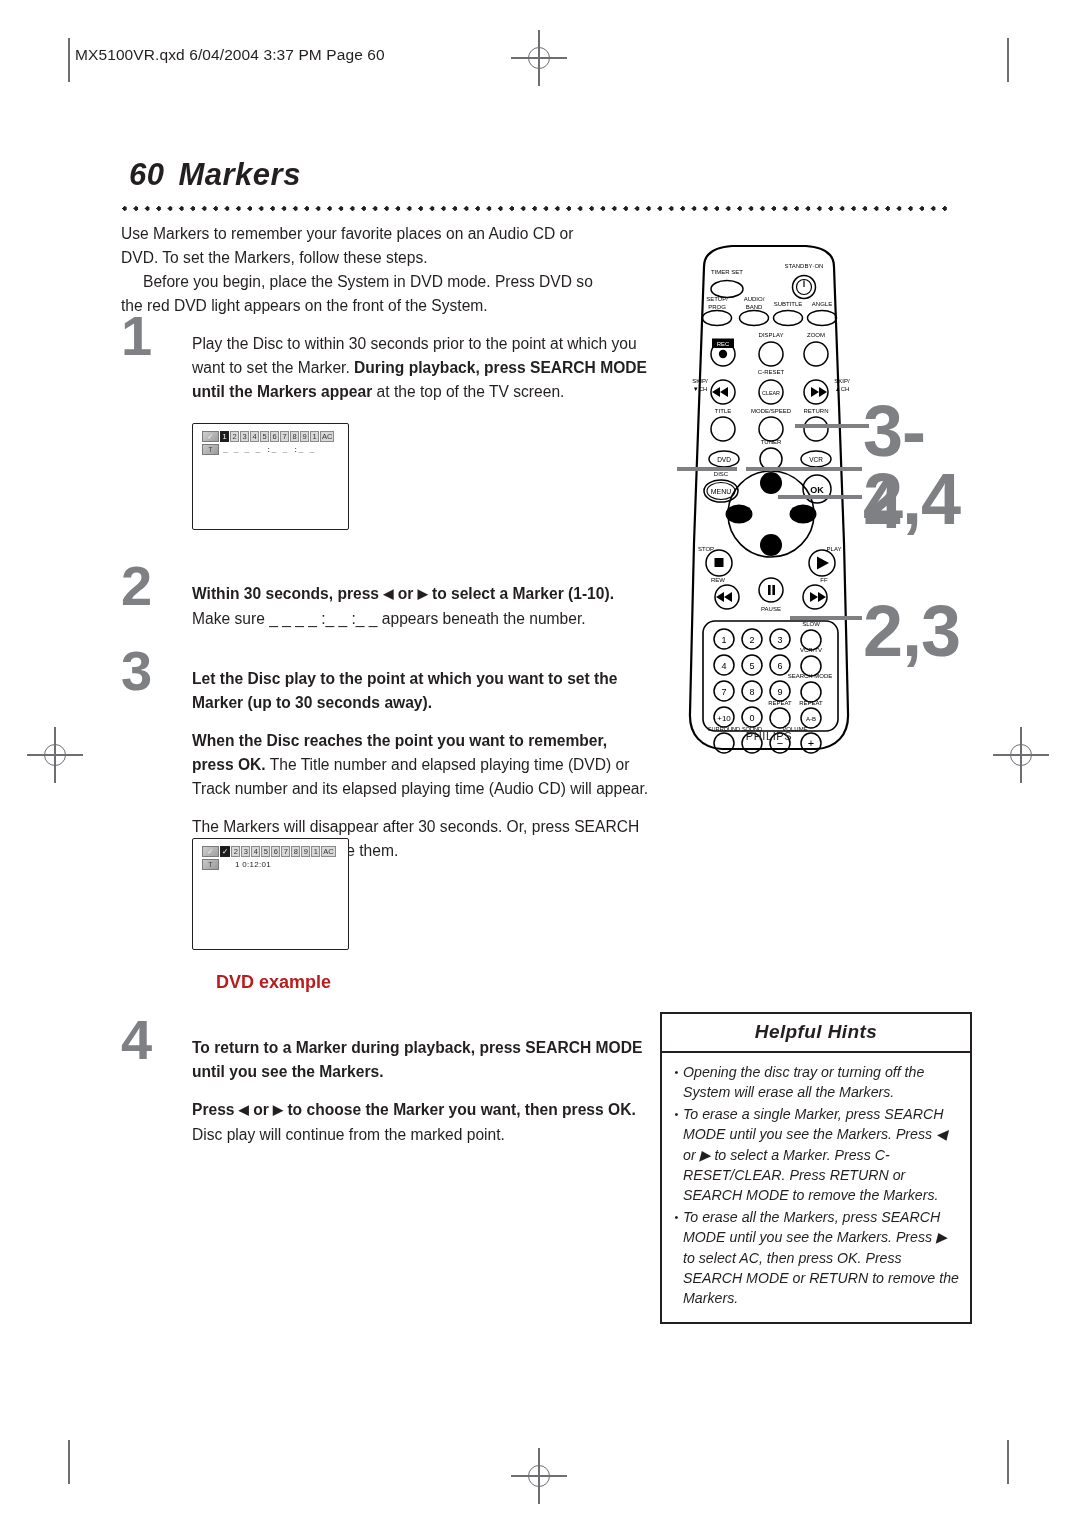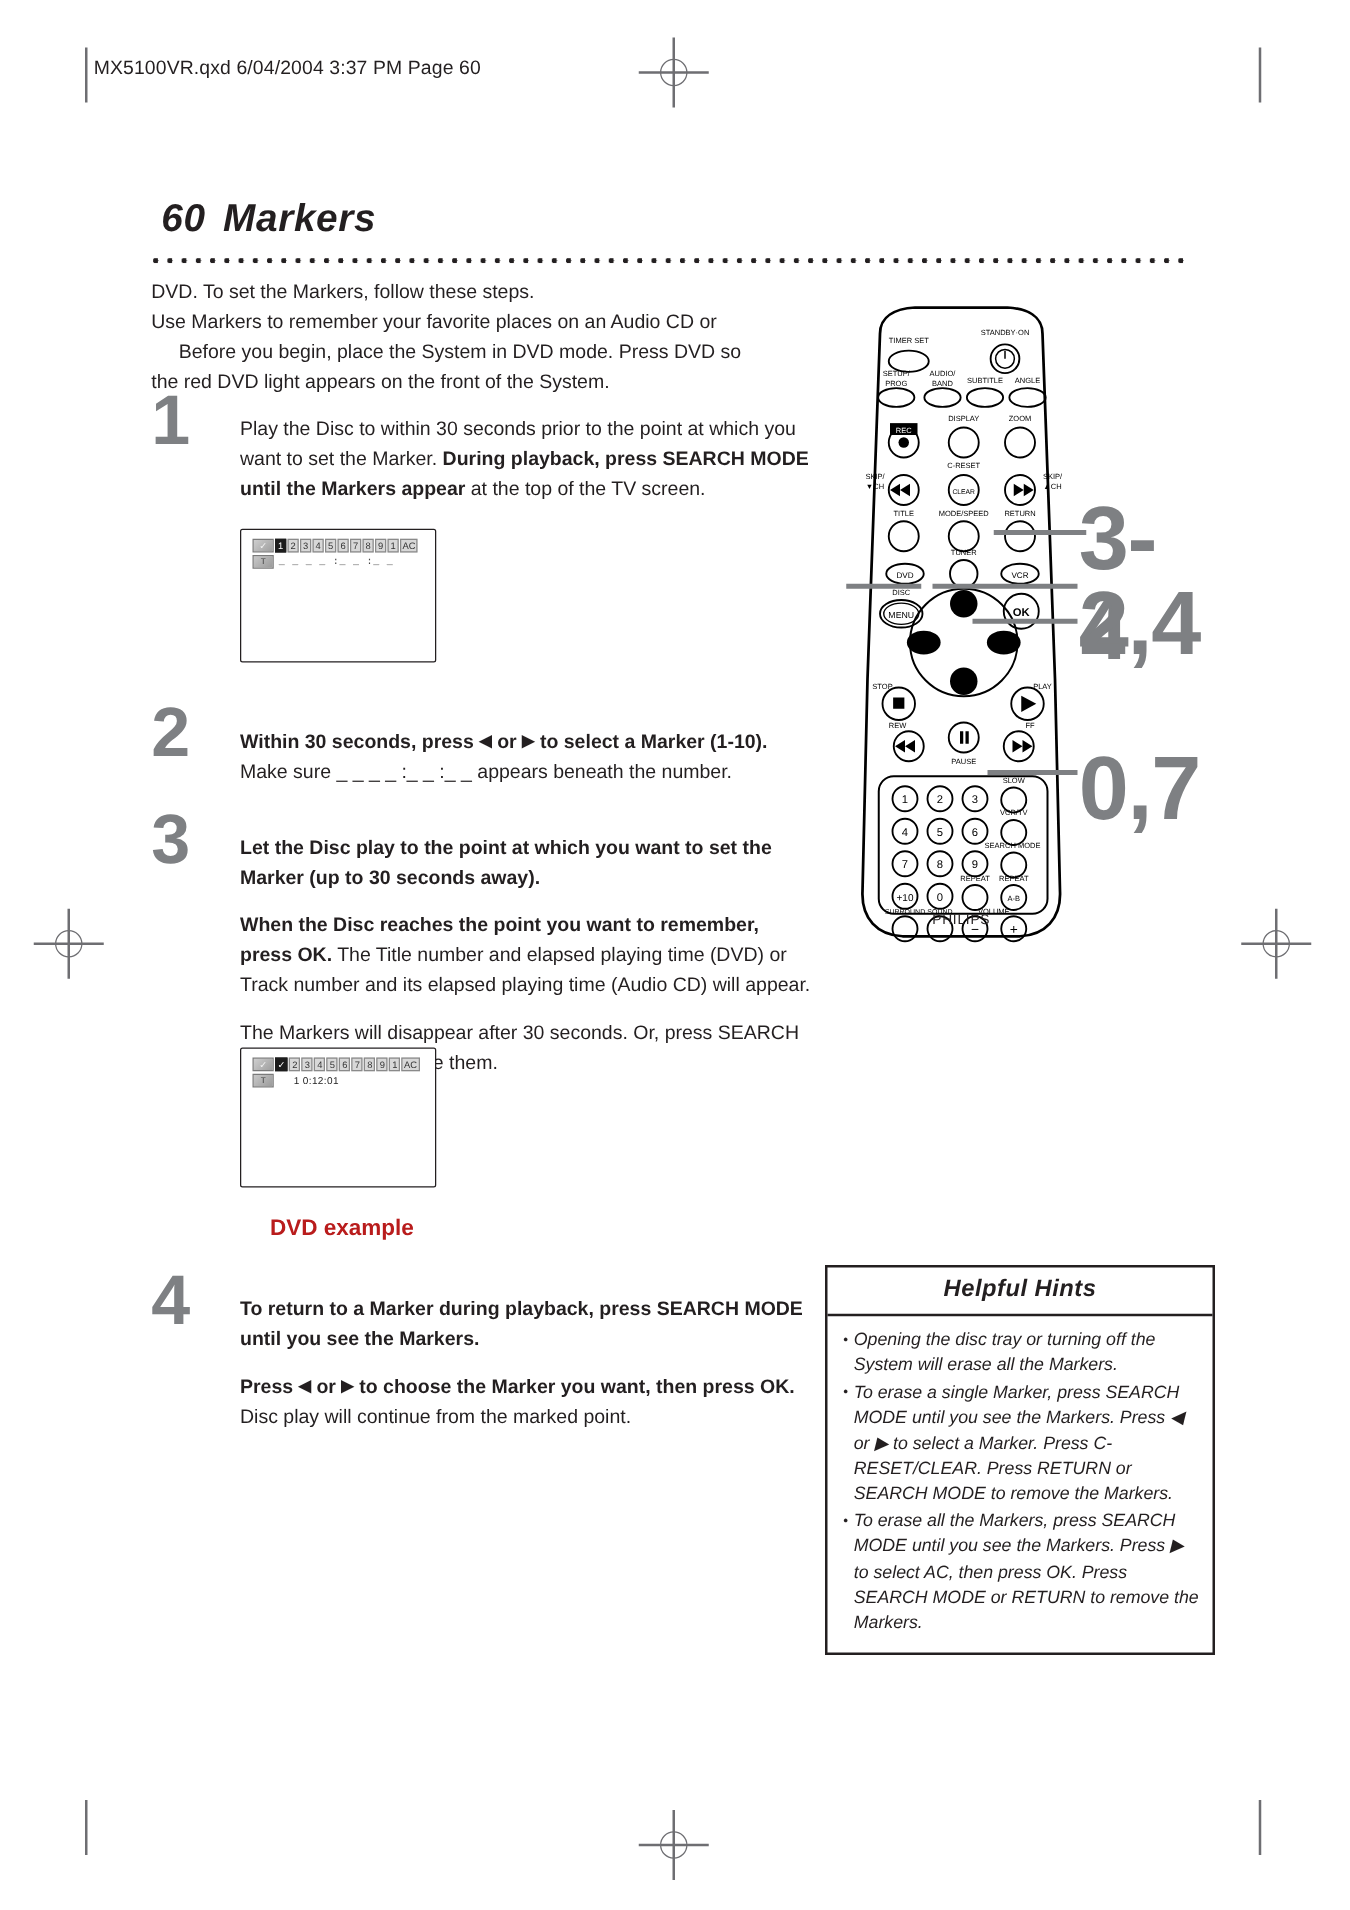--- a/index.html
+++ b/index.html
@@ -304,22 +304,22 @@
 <div class="page-header">MX5100VR.qxd  6/04/2004  3:37 PM  Page 60</div>
 
 <div class="content">
 
   <div class="title">
     <span class="num">60</span><span>Markers</span>
   </div>
   <div class="dotted-rule"></div>
 
   <div class="intro">
+    <p>Use Markers to remember your favorite places on an Audio CD or</p>
     <p>DVD. To set the Markers, follow these steps.</p>
-    <p>Use Markers to remember your favorite places on an Audio CD or</p>
     <p class="indent">Before you begin, place the System in DVD mode. Press DVD so</p>
     <p>the red DVD light appears on the front of the System.</p>
   </div>
 
   <div class="step" style="left:121px; top:318px;">
     <div class="step-num">1</div>
     <div class="step-body">
       <p><span>Play the Disc to within 30 seconds prior to the point at which you want to set the Marker. </span><span class="b">During playback, press SEARCH MODE until the Markers appear</span><span> at the top of the TV screen.</span></p>
     </div>
   </div>
@@ -578,16 +578,16 @@
   <div class="callouts">
     <div class="lead" style="left:795px; top:424px; width:74px;"></div>
     <div class="callout" style="left:863px; top:395px;">3-4</div>
 
     <div class="lead" style="left:746px; top:467px; width:116px;"></div>
     <div class="lead" style="left:677px; top:467px; width:60px;"></div>
     <div class="lead" style="left:778px; top:495px; width:84px;"></div>
     <div class="callout" style="left:863px; top:463px;">2,4</div>
 
     <div class="lead" style="left:790px; top:616px; width:72px;"></div>
-    <div class="callout" style="left:863px; top:595px;">0,7</div>
+    <div class="callout" style="left:863px; top:595px;">2,3</div>
   </div>
 
 </div>
 
 </body></html>

